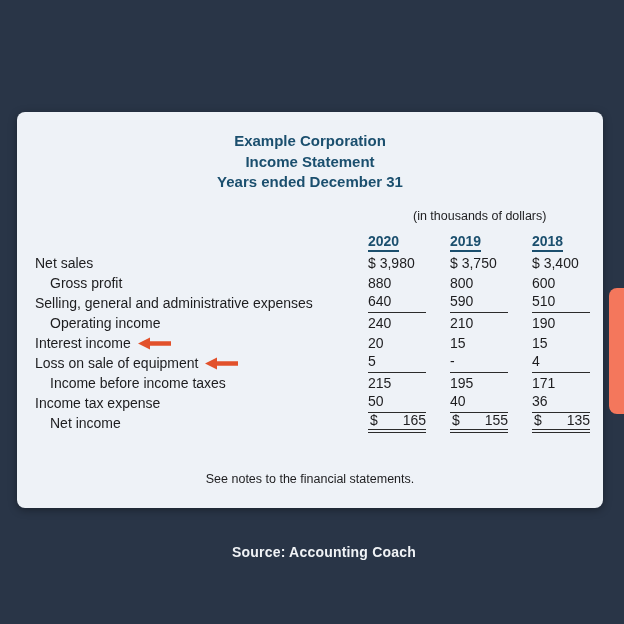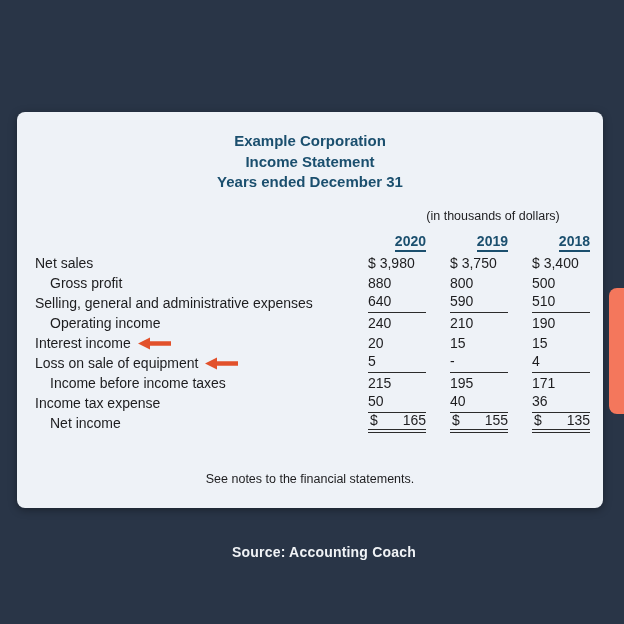--- a/index.html
+++ b/index.html
@@ -6,25 +6,25 @@
     --background:#293547; --card:#eef2f7; --heading:#1b4f6e; --text:#1d1d1f;
     --rule:#2b2b2b; --arrow:#e2512b; --tab:#f4775c; --source_text:#f0f3f6;
   }
   * { box-sizing:border-box; }
   body { margin:0; background:var(--background); font-family:"Liberation Sans", sans-serif; }
   .stage { position:relative; width:624px; height:624px; background:var(--background); overflow:hidden; }
   .card { position:absolute; left:17px; top:112px; width:586px; height:396px;
           background:var(--card); border-radius:8px; box-shadow:0 2px 8px rgba(0,0,0,.35); }
   .title { position:absolute; top:19px; left:0; width:100%; text-align:center;
            color:var(--heading); font-weight:bold; font-size:15px; line-height:20.5px; }
-  .units { position:absolute; top:97px; left:396px; width:160px; text-align:center;
+  .units { position:absolute; top:97px; left:396px; width:160px; 
            font-size:12.5px; color:var(--text); }
   .years { position:absolute; top:119px; left:18px; right:13px; display:flex; }
   .years .spacer { flex:1 1 auto; }
-  .ycell { flex:0 0 58px; width:58px; margin-left:24px; text-align:right;
+  .ycell { flex:0 0 58px; width:58px; margin-left:24px; text-align:left;
            font-weight:bold; font-size:14px; color:var(--heading); line-height:20px; }
   .ycell span { border-bottom:2px solid var(--heading); padding-bottom:1px; }
   .rows { position:absolute; top:141px; left:18px; right:13px; }
   .row { display:flex; height:20px; font-size:14px; color:var(--text); }
   .label { flex:1 1 auto; min-width:0; display:flex; align-items:center; white-space:nowrap; line-height:20px; }
   .label.indent { padding-left:15px; }
   .arrow-icon { margin-left:7px; display:inline-flex; align-items:center; flex:0 0 auto; }
   .cell { flex:0 0 58px; width:58px; margin-left:24px; text-align:left;
           height:20px; line-height:20px; }
   .cell.u  { border-bottom:1.5px solid var(--rule); line-height:17px; }
@@ -67,21 +67,21 @@
         <div class="cell">$ 3,980</div>
         <div class="cell">$ 3,750</div>
         <div class="cell">$ 3,400</div>
       </div>
 
 
       <div class="row">
         <div class="label indent">Gross profit</div>
         <div class="cell">880</div>
         <div class="cell">800</div>
-        <div class="cell">500</div>
+        <div class="cell">600</div>
       </div>
 
       <div class="row">
         <div class="label">Selling, general and administrative expenses</div>
         <div class="cell u">640</div>
         <div class="cell u">590</div>
         <div class="cell u">510</div>
       </div>
 
       <div class="row">

